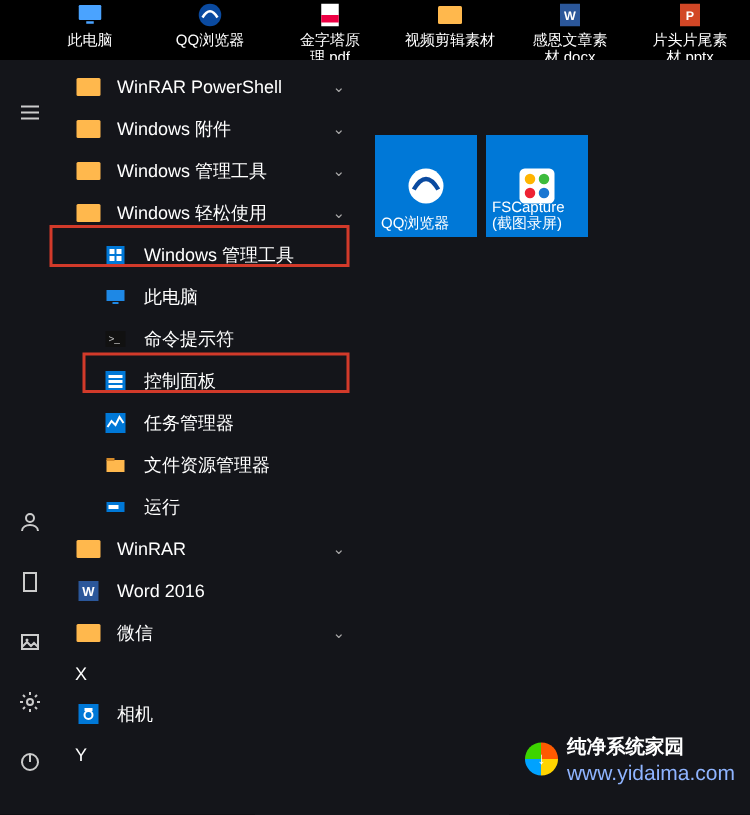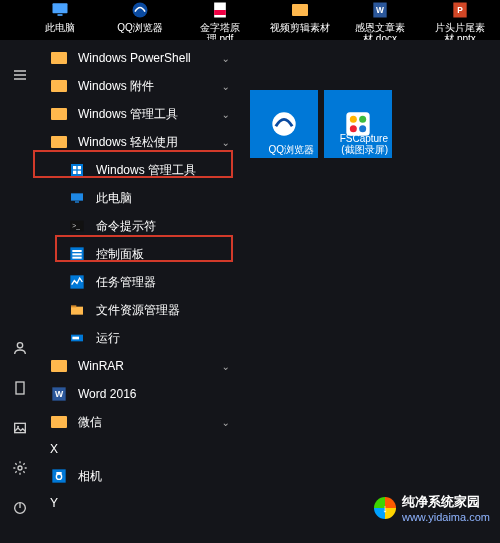--- a/index.html
+++ b/index.html
@@ -123,21 +123,21 @@
   }
   .tile-ico {
     width: 30px; height: 30px;
     display: flex; align-items: center; justify-content: center;
   }
   .tile-lbl {
     position: absolute;
     bottom: 3px;
     left: 4px; right: 4px;
     font-size: 10px;
-    text-align: right;
+    text-align: left;
     line-height: 1.1;
   }
   
   
   .annot {
     position: absolute;
     border: 2px solid #d23a2a;
     pointer-events: none;
   }
   
@@ -159,21 +159,21 @@
     background: conic-gradient(#ff5a00 0 90deg, #ffd400 90deg 180deg, #00a2ff 180deg 270deg, #3dd400 270deg 360deg);
     position: relative;
     display: flex; align-items: center; justify-content: center;
   }
   .wm-logo::after {
     content: "↓";
     color: #fff;
     font-size: 11px;
     font-weight: bold;
   }
-  .wm-sub { font-size: 11px; color: #8fb4ff; font-weight: normal; display: block; }
+  .wm-sub { font-size: 14px; color: #8fb4ff; font-weight: normal; display: block; }
 </style>
 </head>
 <body>
 
 <div class="desk">
   <div class="desk-item">
     <div class="desk-ico">
       <svg viewBox="0 0 24 24" width="20" height="20">
           <rect x="3" y="4" width="18" height="12" rx="1" fill="#4aa3ff"></rect>
           <rect x="9" y="17" width="6" height="2" fill="#4aa3ff"></rect>
@@ -264,21 +264,21 @@
           <line x1="12" y1="4" x2="12" y2="12" stroke="#ccc" stroke-width="2"></line>
         </svg>
     </div>
   </div>
 
   <div class="apps">
     <div class="app-item">
       <div class="app-ico">
           <div class="folder"></div>
         </div>
-      <div class="app-lbl">Windows PowerShell</div>
+      <div class="app-lbl">WinRAR PowerShell</div>
       <div class="chev">⌄</div>
     </div>
     <div class="app-item">
       <div class="app-ico">
           <div class="folder"></div>
         </div>
       <div class="app-lbl">Windows 附件</div>
       <div class="chev">⌄</div>
     </div>
     <div class="app-item">

